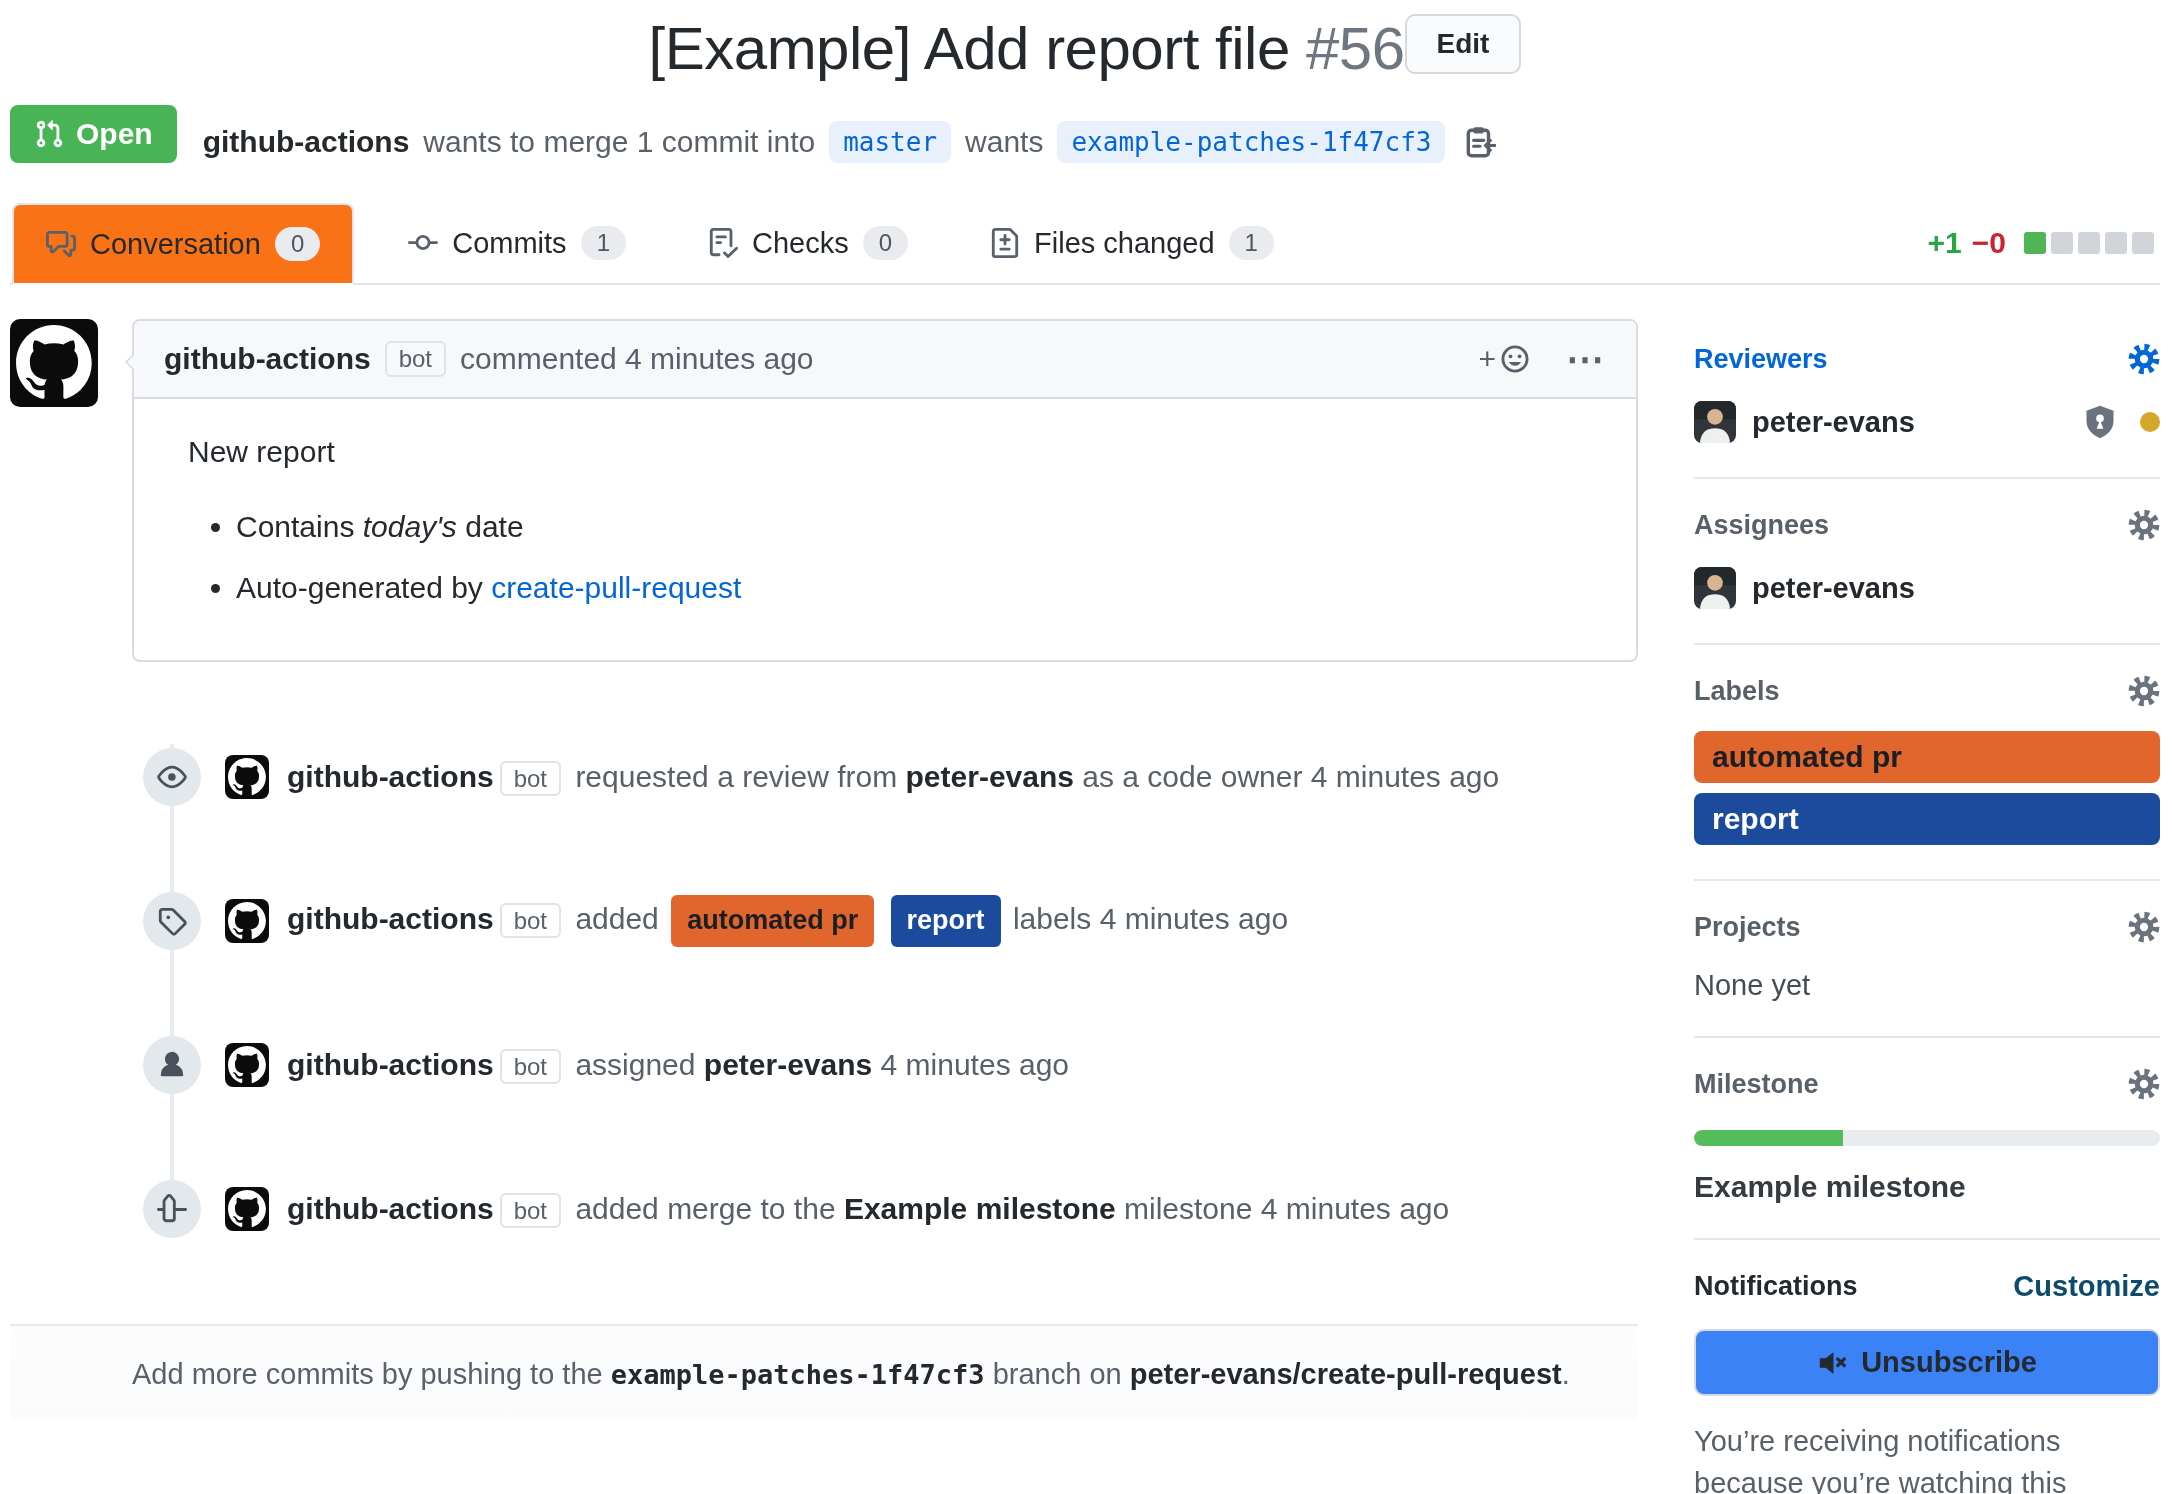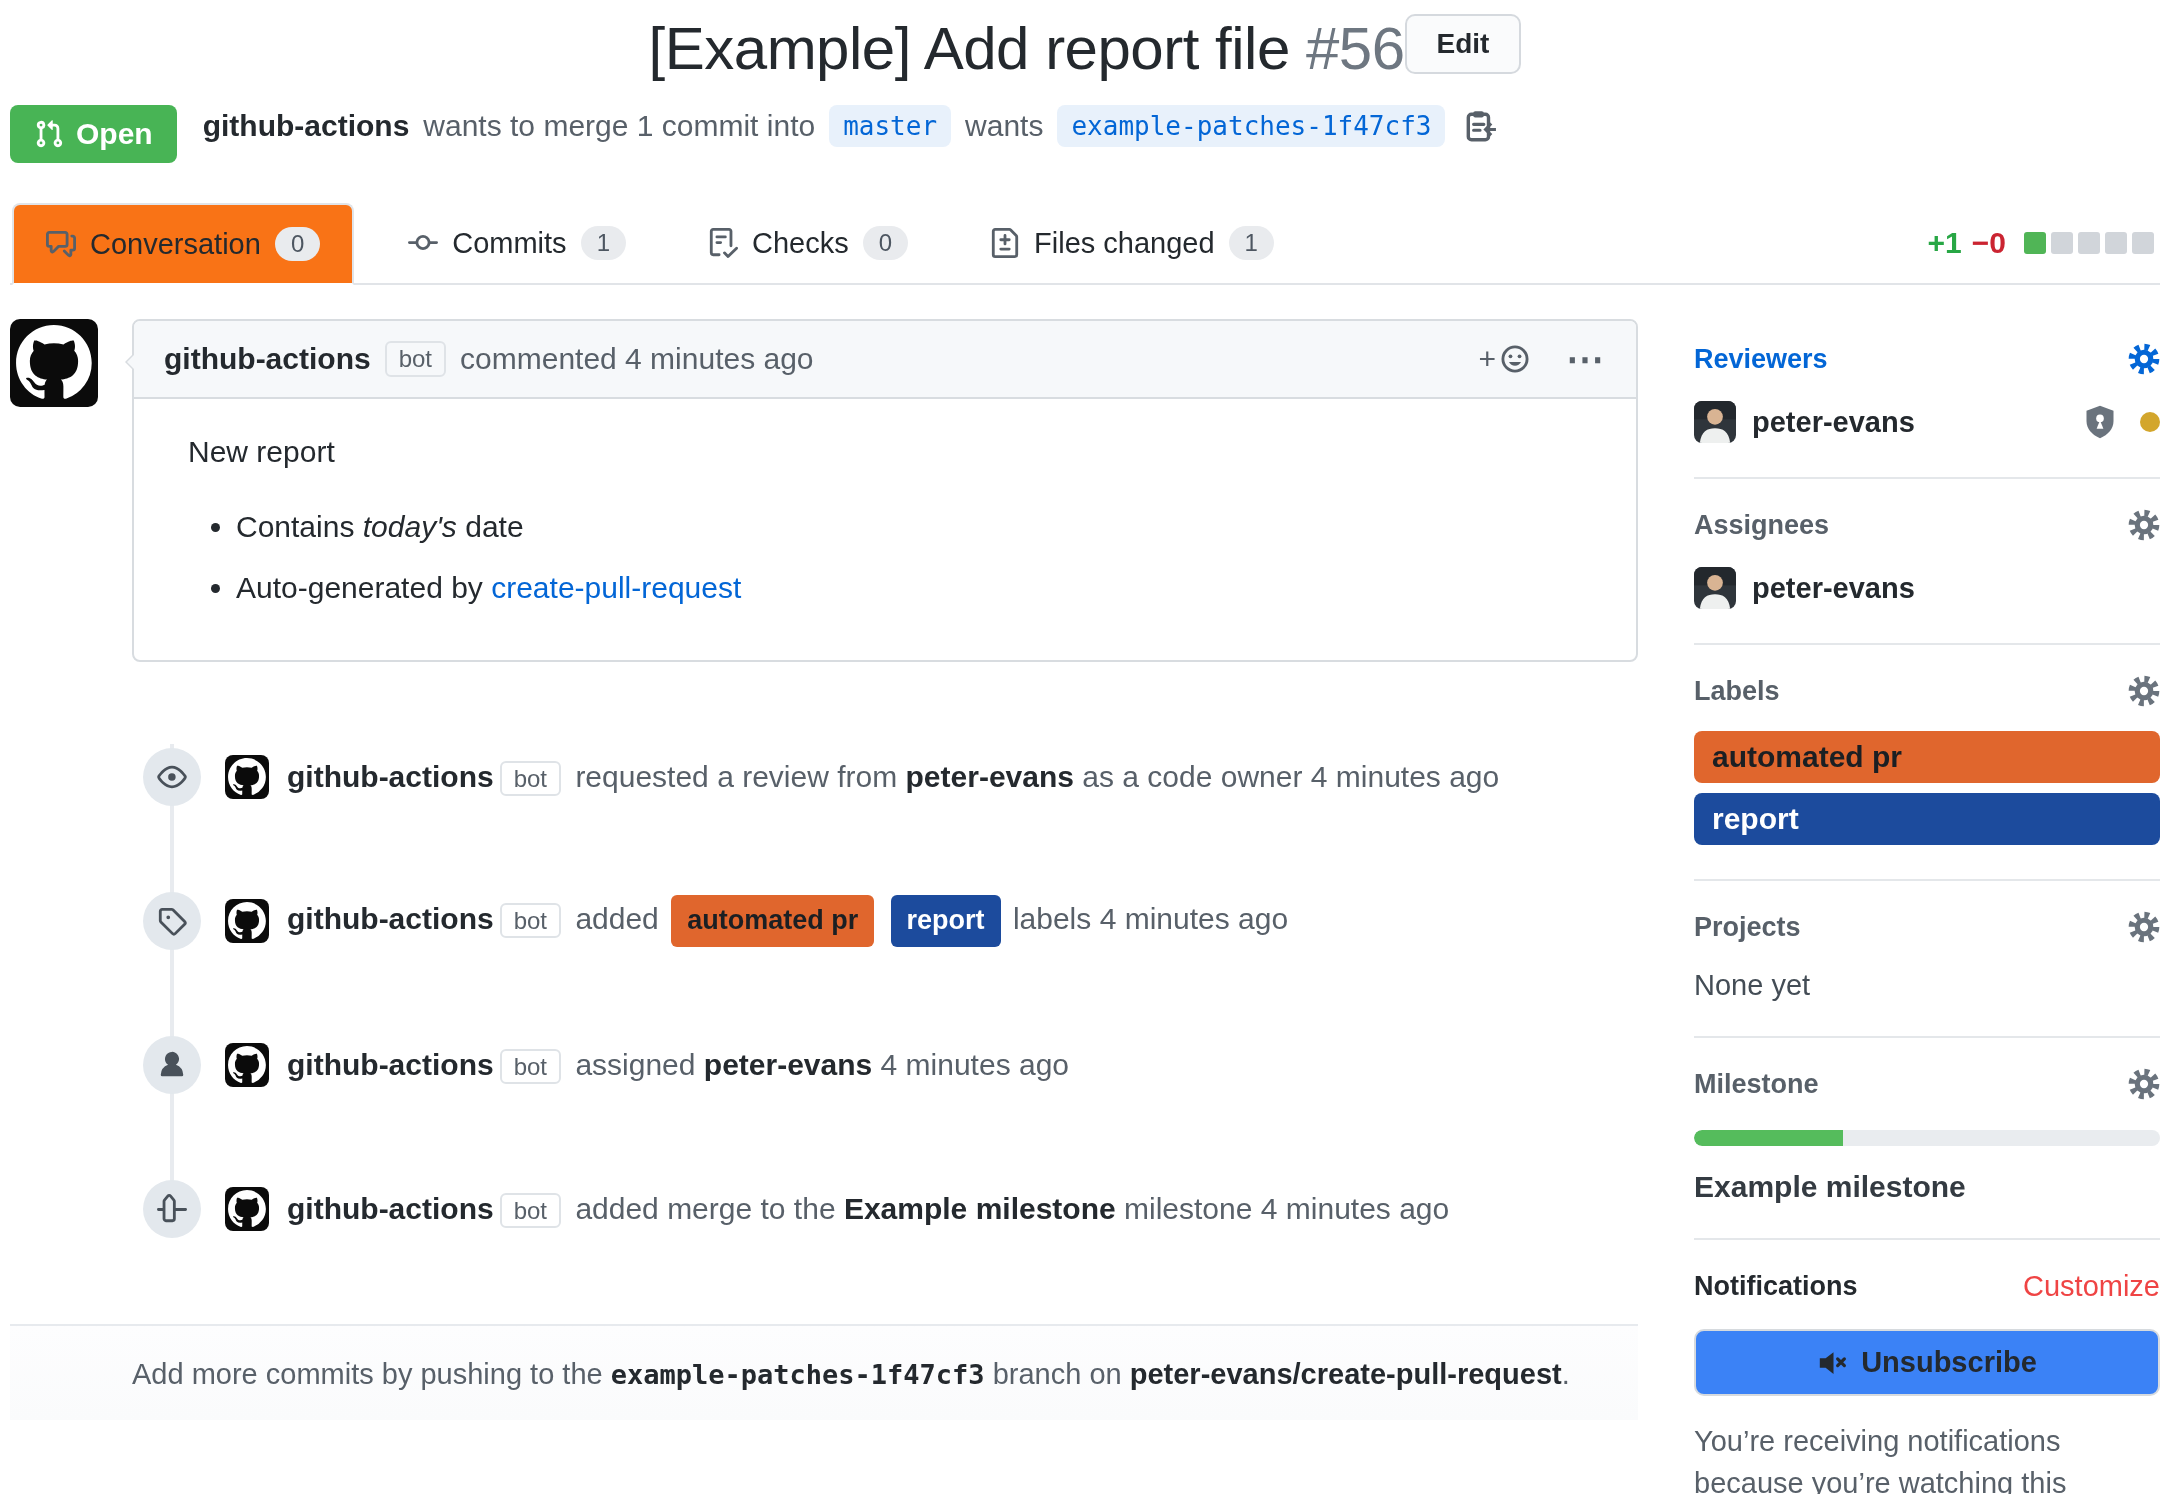--- a/index.html
+++ b/index.html
@@ -8,21 +8,21 @@
   .page { padding:14px 12px 0 10px; }
   .mono { font-family:"DejaVu Sans Mono","Liberation Mono",monospace; }
 
   
   .title-row { display:flex; justify-content:center; align-items:flex-start; }
   h1 { font-size:60px; font-weight:400; letter-spacing:-.5px; }
   .issue-number { color:#6e7781; font-weight:300; }
   .btn { background:#fafbfc; border:2px solid #d5d9de; border-radius:10px;
     font-size:28px; font-weight:600; color:#24292e; padding:12px 30px; cursor:pointer;
     font-family:inherit; }
-  .meta-row { display:flex; align-items:flex-start; gap:26px; margin-top:22px; }
+  .meta-row { display:flex; align-items:flex-end; gap:26px; margin-top:22px; }
   .state-badge { display:inline-flex; align-items:center; gap:12px; color:#fff;
     font-size:30px; font-weight:600; padding:12px 24px; border-radius:8px; }
   .state-badge svg { width:30px; height:30px; }
   .merge-line { font-size:30px; color:#586069; display:flex; align-items:center; gap:14px; flex-wrap:wrap; }
   .merge-line strong { color:#24292e; }
   .branch-label { font-family:"DejaVu Sans Mono","Liberation Mono",monospace; font-size:26px;
     color:#0366d6; background:#e8f1fb; border-radius:8px; padding:6px 14px; }
   .copy-icon { color:#586069; display:inline-flex; margin-left:4px; cursor:pointer; }
   .copy-icon svg { width:34px; height:34px; }
 
@@ -121,21 +121,21 @@
   .shield-icon svg { width:36px; height:36px; }
   .pending-dot { width:20px; height:20px; border-radius:50%; }
   .side-label { height:52px; line-height:52px; border-radius:8px; font-size:30px;
     font-weight:700; padding:0 18px; margin-top:10px; overflow:hidden; }
   .side-label.firstlabel { margin-top:24px; }
   .side-empty { margin-top:26px; font-size:29px; color:#444d56; }
   .progress { height:16px; background:#e9ecef; border-radius:8px; margin-top:30px; overflow:hidden; }
   .progress span { display:block; height:100%; border-radius:8px 0 0 8px; }
   .milestone-name { margin-top:24px; font-size:30px; font-weight:600; color:#343b42; }
   .notif-head { color:#24292e; }
-  .notif-head a { color:#ef4444; font-weight:400; text-decoration:none; cursor:pointer; font-size:29px; }
+  .notif-head a { color:#0c4a6e; font-weight:700; text-decoration:none; cursor:pointer; font-size:29px; }
   .unsub-btn { width:100%; margin-top:26px; display:flex; align-items:center; justify-content:center;
     gap:14px; background:#3b82f6; border:2px solid #d6dade; border-radius:10px; font-size:29px;
     font-weight:600; color:#24292e; padding:15px 0; cursor:pointer; font-family:inherit; }
   .unsub-btn svg { width:30px; height:30px; }
   .notif-note { margin-top:24px; font-size:29px; color:#586069; line-height:1.45; }
 </style>
 </head>
 <body>
 
 <svg width="0" height="0" style="position:absolute">

